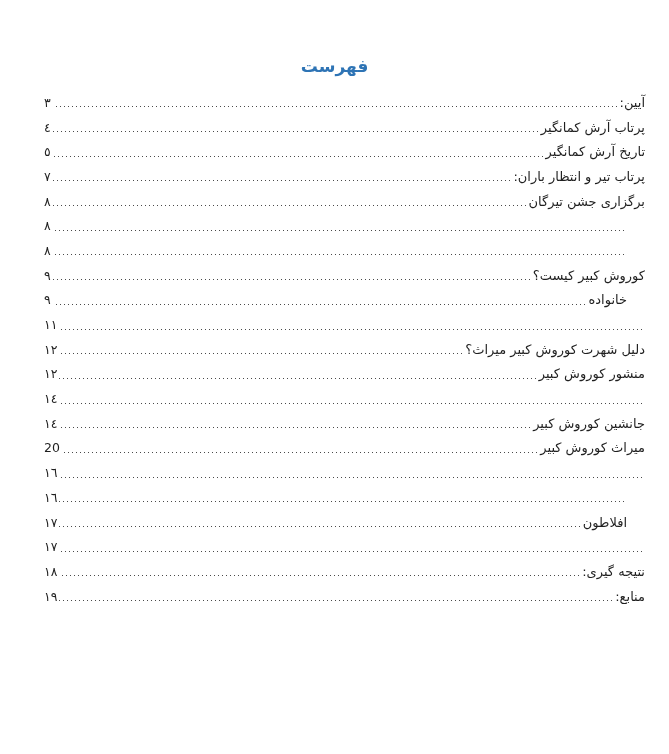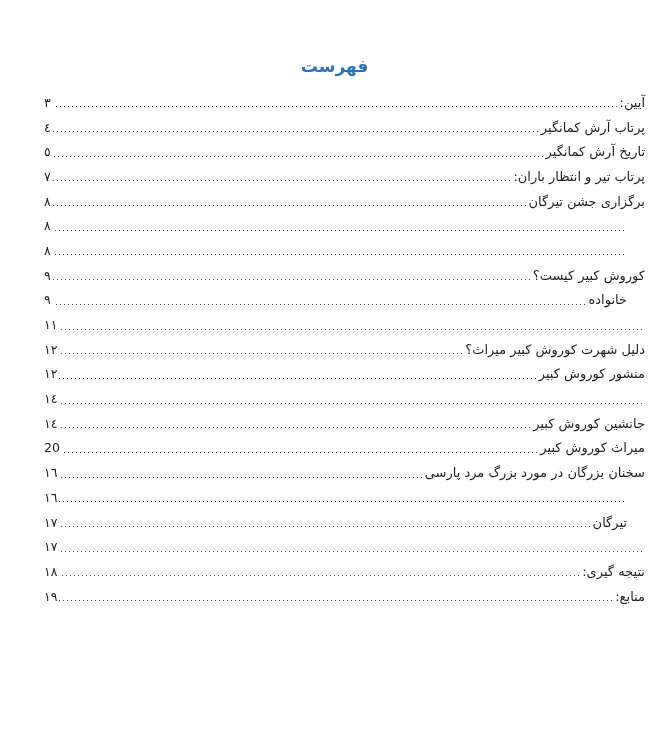--- a/index.html
+++ b/index.html
@@ -127,30 +127,29 @@
     <span class="toc-label">جانشین کوروش کبیر</span>
     <span class="toc-leader"></span>
     <span class="toc-page">١٤</span>
   </div>
       <div class="toc-row">
     <span class="toc-label">میراث کوروش کبیر</span>
     <span class="toc-leader"></span>
     <span class="toc-page">20</span>
   </div>
       <div class="toc-row">
-    <span class="toc-label">سخنان بزرگان در مورد بزرگ مرد پارسی</span>
     <span class="toc-leader"></span>
     <span class="toc-page">١٦</span>
   </div>
       <div class="toc-row level-2">
     <span class="toc-leader"></span>
     <span class="toc-page">١٦</span>
   </div>
       <div class="toc-row level-2">
-    <span class="toc-label">تیرگان</span>
+    <span class="toc-label">افلاطون</span>
     <span class="toc-leader"></span>
     <span class="toc-page">١٧</span>
   </div>
       <div class="toc-row">
     <span class="toc-leader"></span>
     <span class="toc-page">١٧</span>
   </div>
       <div class="toc-row">
     <span class="toc-label">نتیجه گیری:</span>
     <span class="toc-leader"></span>

